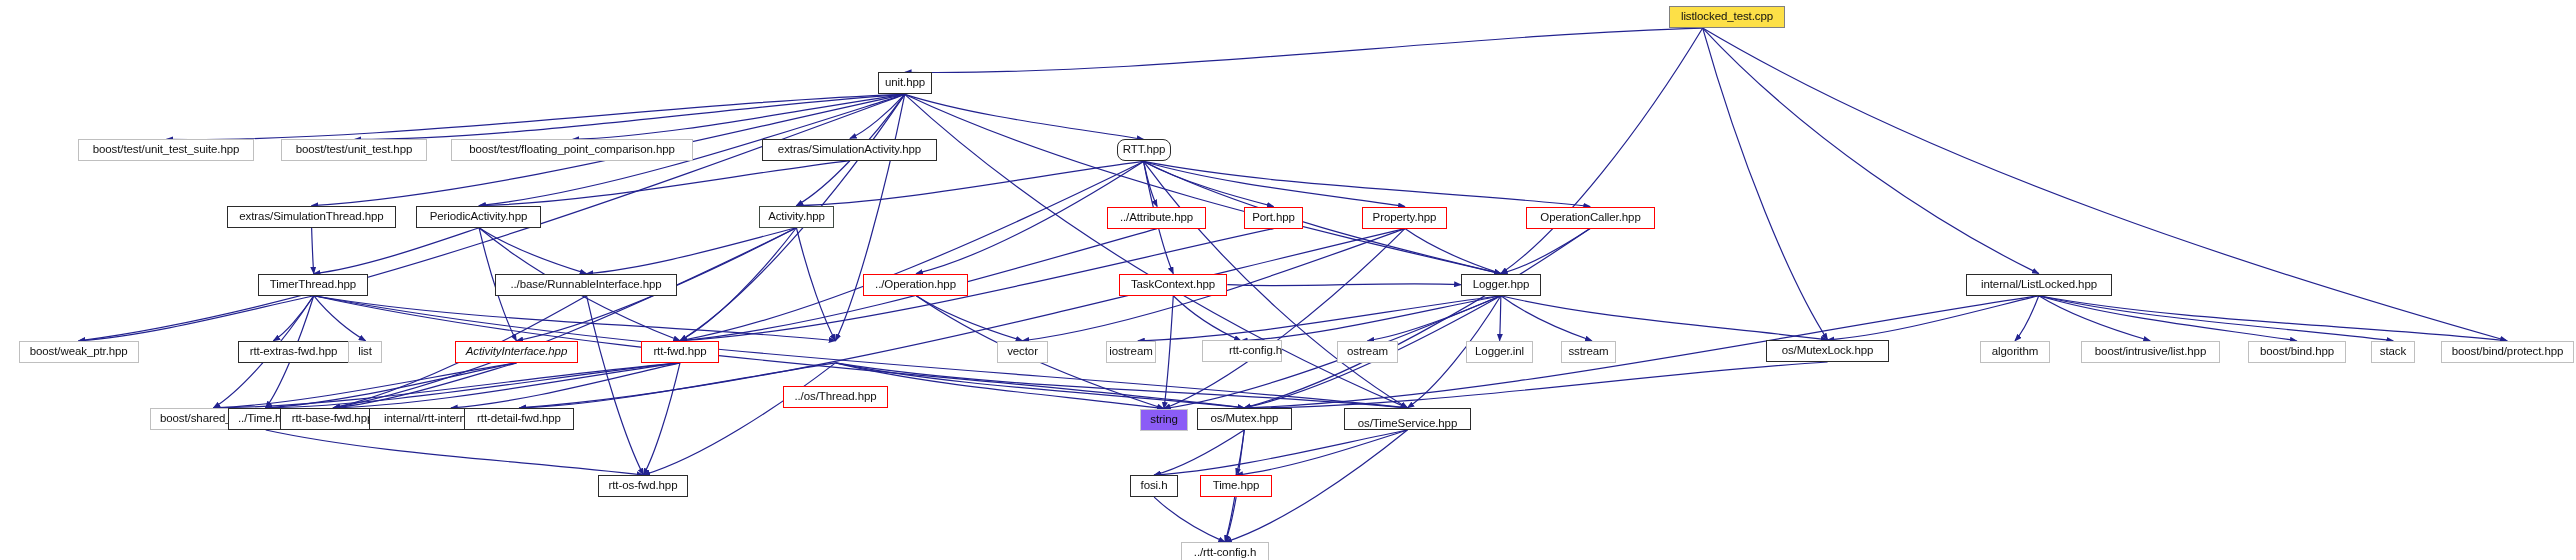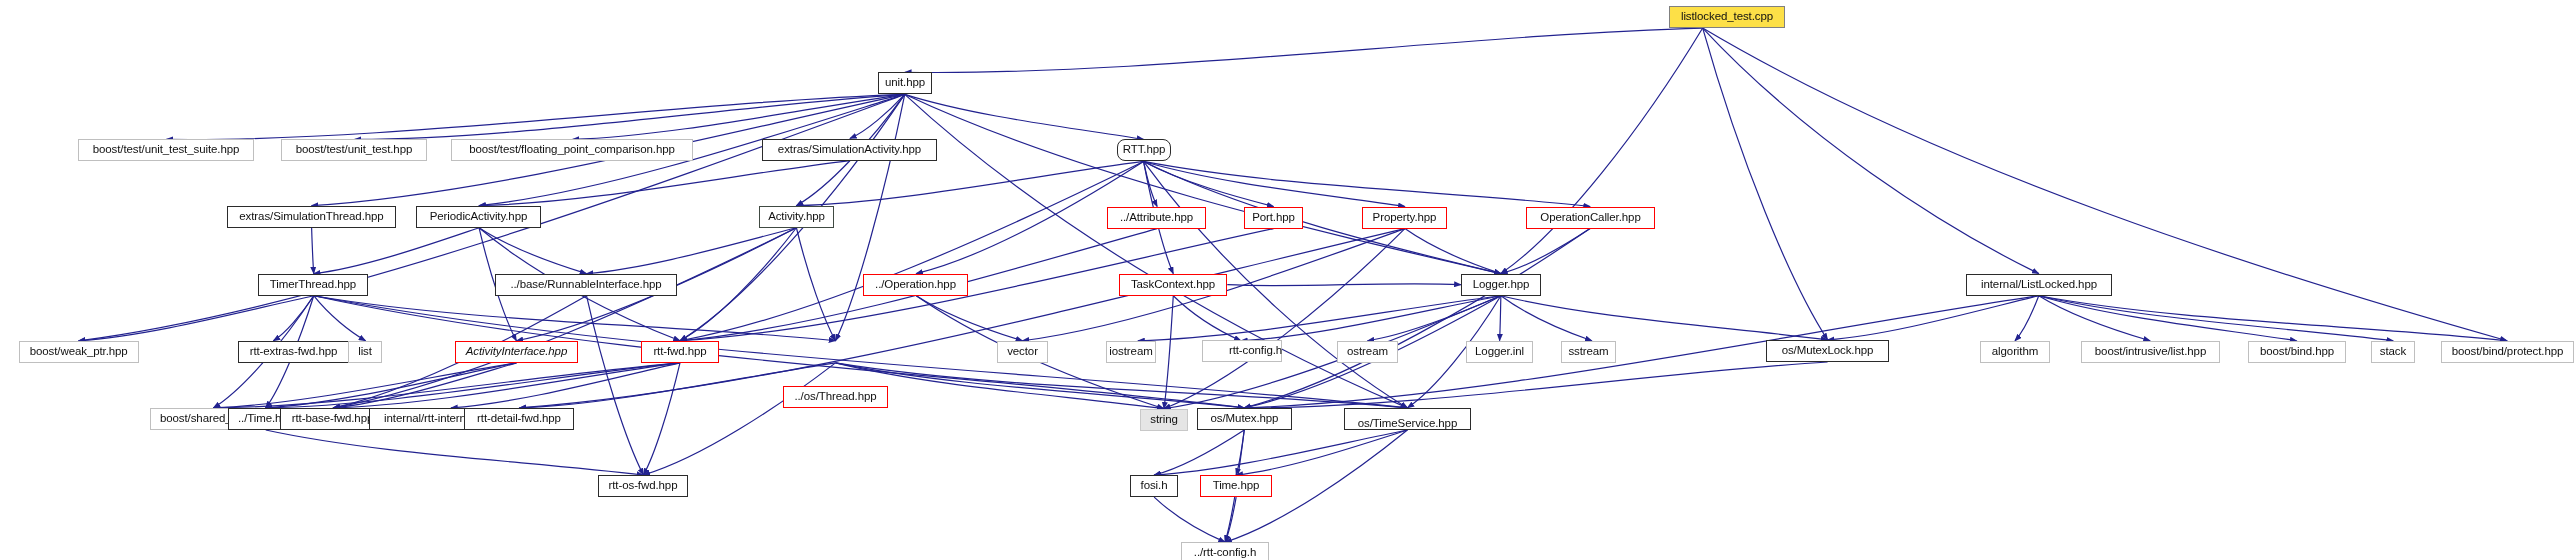--- a/index.html
+++ b/index.html
@@ -45,21 +45,21 @@
     line-height: 1;
     color: #101010;
     white-space: nowrap;
     letter-spacing: -0.1px;
     padding: 0 6px;
   }
   .node.strong   { border: 1.7px solid #2b2b2b; }
   .node.red      { border: 1.7px solid #ff0000; }
   .node.root     { border: 1.7px solid #808080; background: #fde047; margin-left: 24px; }
   .node.dark     { border: 1.7px solid #404a42; }
-  .node.grayfill { background: #e5e5e5; border: 0.8px solid #c8c8c8; }
+  .node.grayfill { background: #8b5cf6; border: 0.8px solid #c8c8c8; }
   .node-label {
     display: block;
     pointer-events: none;
   }
 </style>
 </head>
 <body>
 
 <div id="graph-root">
   <svg id="edge-layer" viewBox="0 0 3031 659" xmlns="http://www.w3.org/2000/svg">

